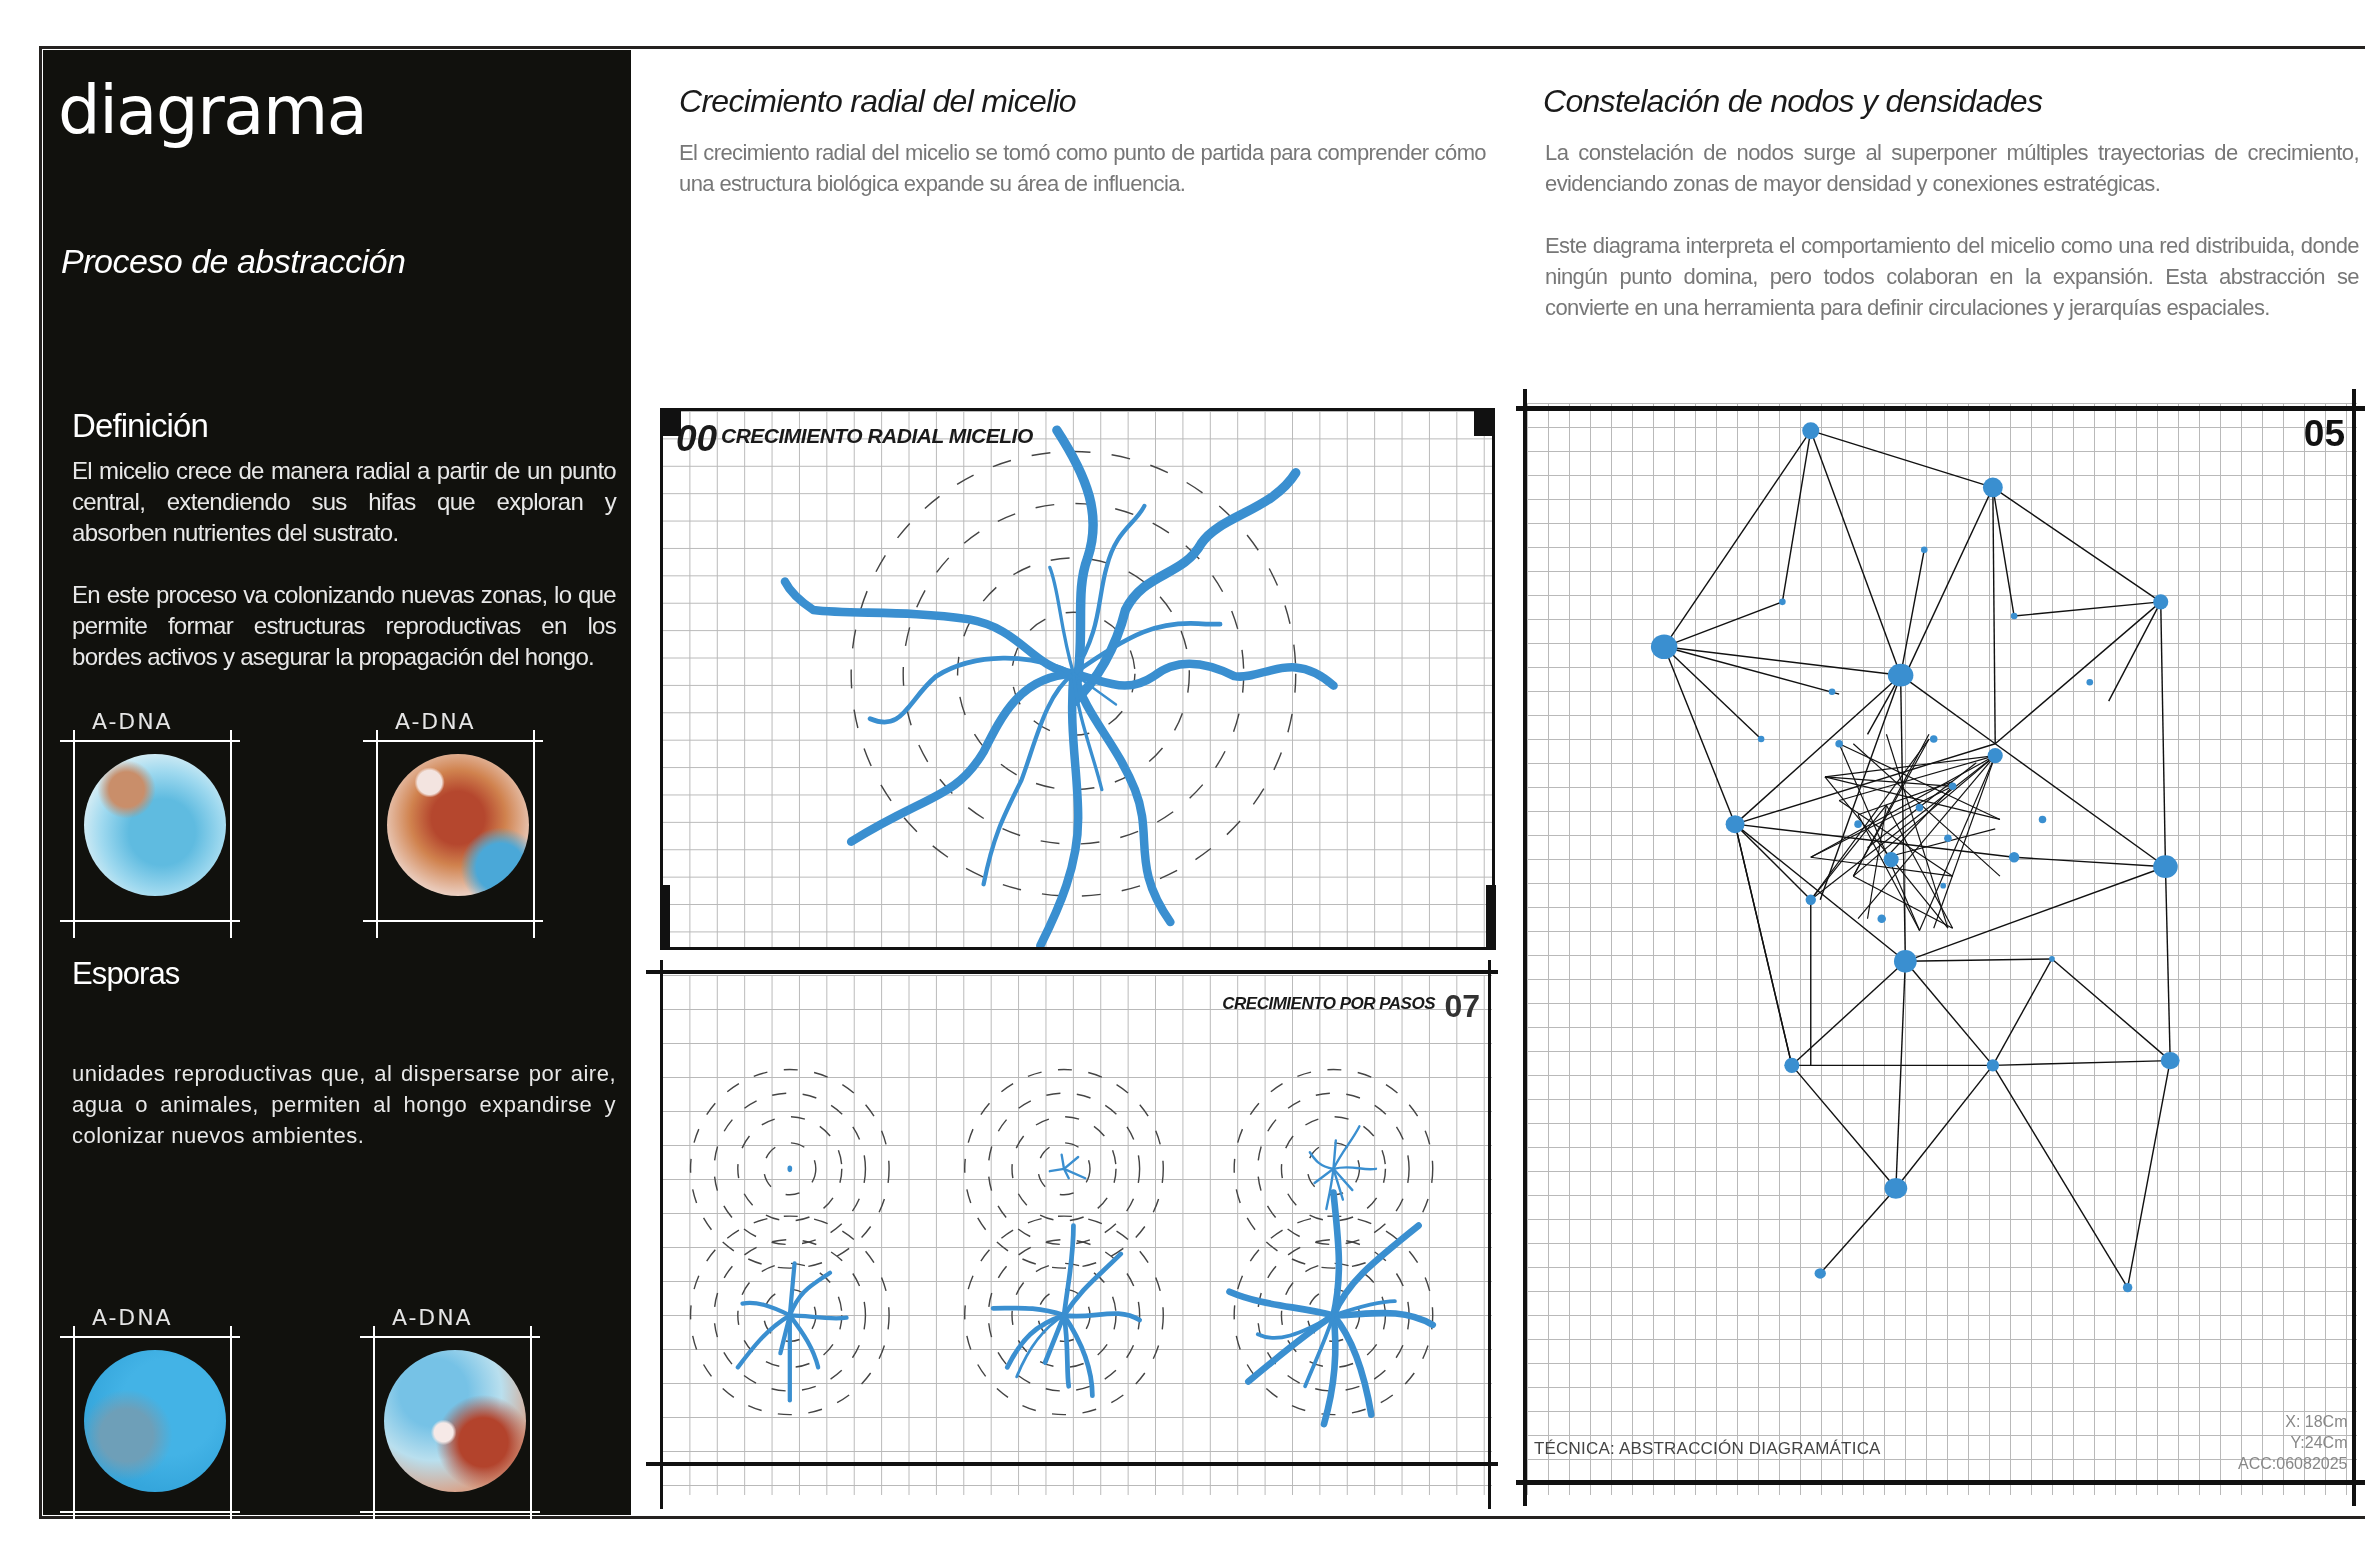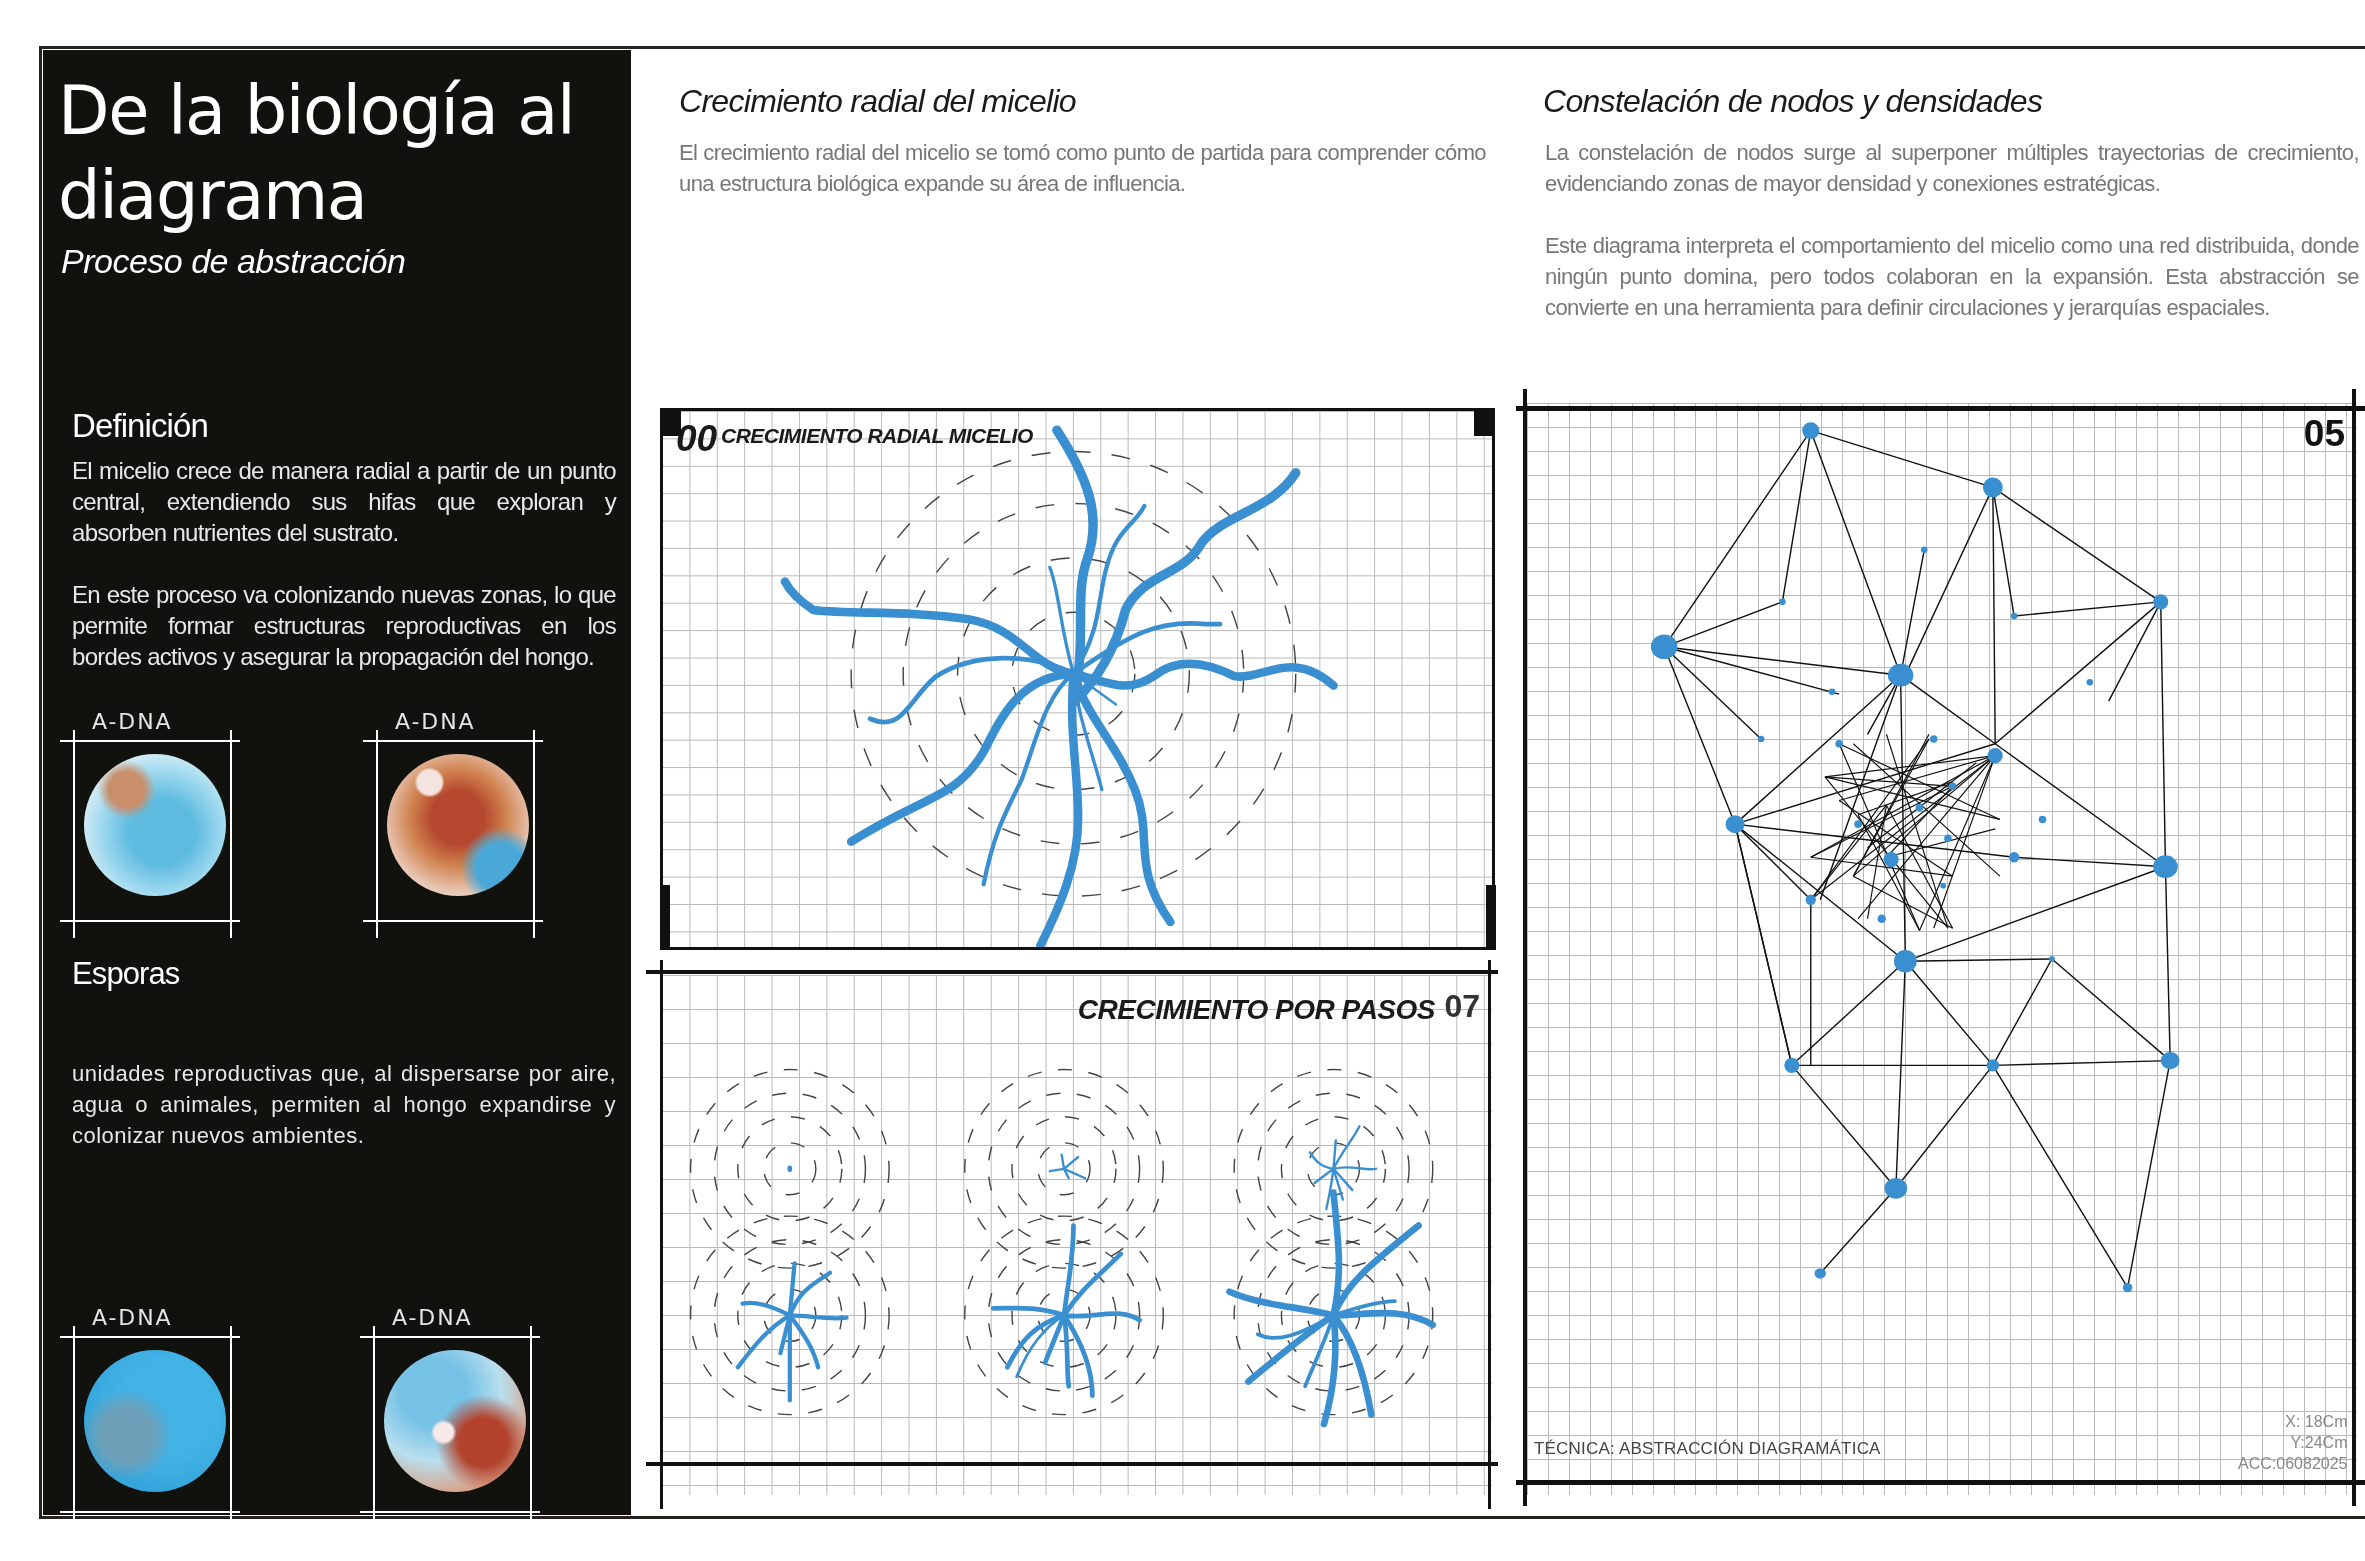--- a/index.html
+++ b/index.html
@@ -33,21 +33,20 @@
   .edge { stroke:#111; stroke-width:3; }
   .node { fill:#3a8fd0; }
 </style>
 </head>
 <body>
 
 <div class="outer-frame"></div>
 
 <div class="left-panel">
   <div class="main-title">
-    <div>De la biología al</div>
     <div>diagrama</div>
   </div>
   <div class="subtitle">Proceso de abstracción</div>
 
   <div class="sec-head" style="top:357px;">Definición</div>
   <div class="sec-body" style="top:405px;">
     <p>El micelio crece de manera radial a partir de un punto central, extendiendo sus hifas que exploran y absorben nutrientes del sustrato.</p>
     <p>En este proceso va colonizando nuevas zonas, lo que permite formar estructuras reproductivas en los bordes activos y asegurar la propagación del hongo.</p>
   </div>
 
@@ -224,21 +223,21 @@
           <path d="M0 0 C -60 40, -120 90, -180 140"></path>
           <path d="M0 0 C 10 80, 0 160, -20 230"></path>
           <path d="M0 0 C 50 60, 70 150, 80 210"></path>
           <path d="M0 0 C 20 -90, 10 -160, 0 -260"></path>
           <path d="M0 0 C -70 40, -120 60, -160 40" stroke-width="8"></path>
           <path d="M0 0 C 60 -20, 100 -30, 130 -30" stroke-width="8"></path>
           <path d="M0 0 C -20 60, -40 100, -60 150" stroke-width="8"></path>
       </g>
     </g>
   </svg>
-  <div class="panel-label" style="right:57px; top:19px; font-size:28px; letter-spacing:-0.5px;">CRECIMIENTO POR PASOS</div>
+  <div class="panel-label" style="right:57px; top:19px; font-size:17px; letter-spacing:-0.5px;">CRECIMIENTO POR PASOS</div>
   <div class="panel-label" style="right:12px; top:13.2px; font-size:32px; font-style:normal; color:#333;">07</div>
 </div>
 
 <div class="abs" style="left:646px; top:970px; width:852px; height:3.8px; background:#111;"></div>
 <div class="abs" style="left:646px; top:1462px; width:852px; height:3.8px; background:#111;"></div>
 <div class="abs" style="left:660px; top:960px; width:3.3px; height:549px; background:#111;"></div>
 <div class="abs" style="left:1488px; top:960px; width:3.3px; height:549px; background:#111;"></div>
 
 <div class="abs grid-bg" style="left:1527px; top:403px; width:830px; height:1092px; background-size:21px 24px;">
   <svg class="abs" style="left:0; top:0;" width="830" height="1092" viewBox="0 0 1755 2308">

